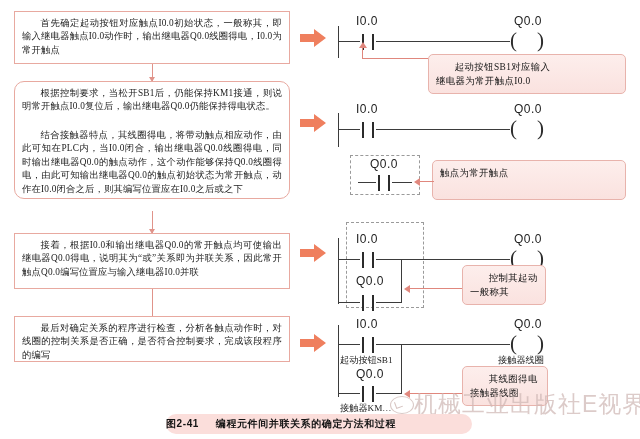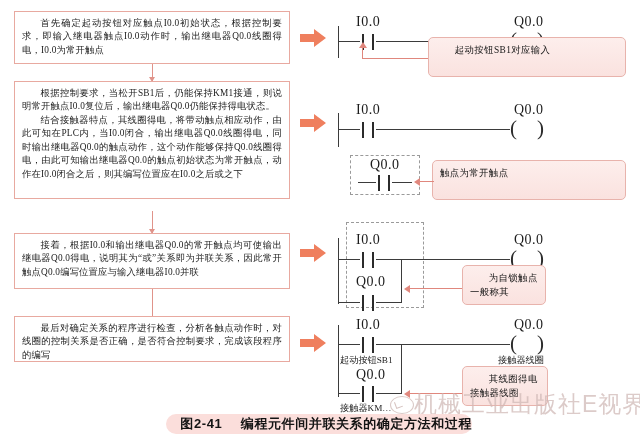--- a/index.html
+++ b/index.html
@@ -29,21 +29,21 @@
     font-size: 9.3px;
     line-height: 1.45;
     text-align: justify;
     padding: 5px 7px 4px 7px;
     letter-spacing: 0.2px;
   }
   .flow-box p {
     margin: 0;
     text-indent: 2em;
   }
-  .flow-box p + p { margin-top: 0; }
+  .flow-box p + p { margin-top: 15px; }
 
   .flow-arrow {
     position: absolute;
     width: 1px;
     background: #e0938a;
   }
   .flow-arrow::after {
     content: "";
     position: absolute;
     left: -3px;
@@ -105,22 +105,22 @@
     font-family: "Liberation Serif", "DejaVu Serif", serif;
     font-size: 21px;
     color: #2b2b2b;
     line-height: 20px;
   }
   .coil .lp { position: absolute; left: 0;  top: -2px; }
   .coil .rp { position: absolute; right: 0; top: -2px; }
 
   .addr {
     position: absolute;
-    font-family: Liberation Serif, serif;
-    font-size: 14px;
+    font-family: Liberation Sans, sans-serif;
+    font-size: 12px;
     color: #1c1c1c;
     white-space: nowrap;
     letter-spacing: 0.5px;
   }
   .undertext {
     position: absolute;
     font-family: "Liberation Serif", "DejaVu Serif", serif;
     font-size: 9.2px;
     color: #1c1c1c;
     white-space: nowrap;
@@ -170,24 +170,24 @@
   }
 
   
   .caption {
     position: absolute;
     box-sizing: border-box;
     border-radius: 11px;
     background: #fbdedb;
     color: #141414;
     font-family: "Liberation Sans", "DejaVu Sans", sans-serif;
-    font-size: 13px;
+    font-size: 10px;
     font-weight: bold;
     letter-spacing: 0.6px;
-    text-align: right;
+    text-align: left;
     line-height: 20px;
     height: 20px;
   }
 
   
   .watermark {
     position: absolute;
     color: rgba(208, 186, 183, 0.75);
     font-family: "Liberation Sans", "DejaVu Sans", sans-serif;
     font-size: 23px;
@@ -212,26 +212,26 @@
     border-bottom: 1.4px solid rgba(208,186,183,0.9);
     transform: rotate(-20deg);
   }
 </style>
 </head>
 <body>
 
 <div id="page">
 
   <div class="flow-box" style="left:14px; top:11px; width:276px; height:53px;">
-    <p>首先确定起动按钮对应触点I0.0初始状态，根据控制要求，即输入继电器触点I0.0动作时，输出继电器Q0.0线圈得电，I0.0为常开触点</p>
+    <p>首先确定起动按钮对应触点I0.0初始状态，一般称其，即输入继电器触点I0.0动作时，输出继电器Q0.0线圈得电，I0.0为常开触点</p>
   </div>
 
   <div class="flow-arrow" style="left:152px; top:64px; height:17px;"></div>
 
-  <div class="flow-box" style="left:14px; top:81px; width:276px; height:118px;">
+  <div class="flow-box" style="left:14px; top:81px; width:276px; height:118px;border-radius:10px;">
     <p>根据控制要求，当松开SB1后，仍能保持KM1接通，则说明常开触点I0.0复位后，输出继电器Q0.0仍能保持得电状态。</p>
     <p>结合接触器特点，其线圈得电，将带动触点相应动作，由此可知在PLC内，当I0.0闭合，输出继电器Q0.0线圈得电，同时输出继电器Q0.0的触点动作，这个动作能够保持Q0.0线圈得电，由此可知输出继电器Q0.0的触点初始状态为常开触点，动作在I0.0闭合之后，则其编写位置应在I0.0之后或之下</p>
   </div>
 
   <div class="flow-arrow" style="left:152px; top:211px; height:22px;"></div>
 
   <div class="flow-box" style="left:14px; top:233px; width:276px; height:56px;">
     <p>接着，根据I0.0和输出继电器Q0.0的常开触点均可使输出继电器Q0.0得电，说明其为“或”关系即为并联关系，因此常开触点Q0.0编写位置应与输入继电器I0.0并联</p>
   </div>
 
@@ -271,22 +271,23 @@
         <div class="bar right"></div>
     </div>
     <div class="wire-h" style="left:38px; top:31px; width:134px;"></div>
     <span class="addr" style="left:176px; top:4px;">Q0.0</span>
     <div class="coil" style="left:172px; top:22px;">
       <span class="lp">(</span>
         <span class="rp">)</span>
     </div>
   </div>
 
-  <div class="callout" style="left:428px; top:37px; width:198px; height:40px;">
+  <div class="callout" style="left:428px; top:54px; width:198px; height:40px;">
     <p class="ind">起动按钮SB1对应输入</p>
+    <p>继电器为常开触点I0.0</p>
   </div>
   <div class="lead h" style="left:362px; top:58px; width:66px;"></div>
   <div class="lead v" style="left:362px; top:48px; height:11px;"></div>
   <div class="lead-head up" style="left:358.5px; top:42px;"></div>
 
   <div class="ladder" style="left:338px; top:105px; width:292px; height:90px;">
     <div class="rail" style="left:0; top:8px; height:34px;"></div>
     <div class="wire-h" style="left:0; top:24px; width:22px;"></div>
     <span class="addr" style="left:18px; top:-3px;">I0.0</span>
     <div class="contact" style="left:22px; top:17px;">
@@ -338,21 +339,21 @@
     <div class="wire-h" style="left:0; top:80px; width:22px;"></div>
     <div class="contact" style="left:22px; top:73px;">
       <div class="bar left"></div>
         <div class="bar right"></div>
     </div>
     <div class="wire-h" style="left:38px; top:80px; width:26px;"></div>
     <div class="wire-v" style="left:63px; top:37px; height:44px;"></div>
   </div>
 
   <div class="callout" style="left:462px; top:265px; width:84px; height:40px;">
-    <p class="ind">为自锁触点</p>
+    <p class="ind">控制其起动</p>
     <p>一般称其</p>
   </div>
   <div class="lead h" style="left:410px; top:288px; width:52px;"></div>
   <div class="lead-head left" style="left:404px; top:284.5px;"></div>
 
   <div class="ladder" style="left:338px; top:315px; width:292px; height:92px;">
     <div class="rail" style="left:0; top:10px; height:72px;"></div>
 
     <span class="addr" style="left:18px; top:2px;">I0.0</span>
     <div class="wire-h" style="left:0; top:29px; width:22px;"></div>

